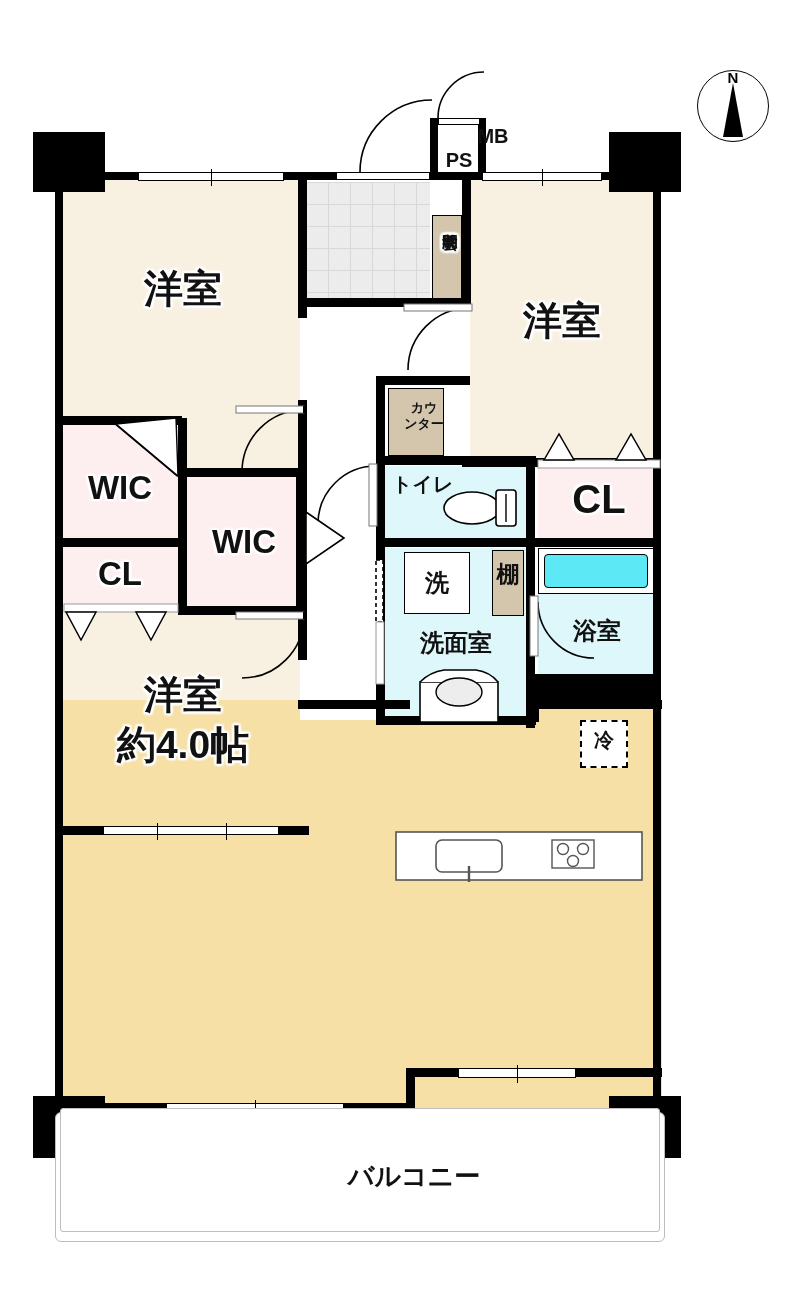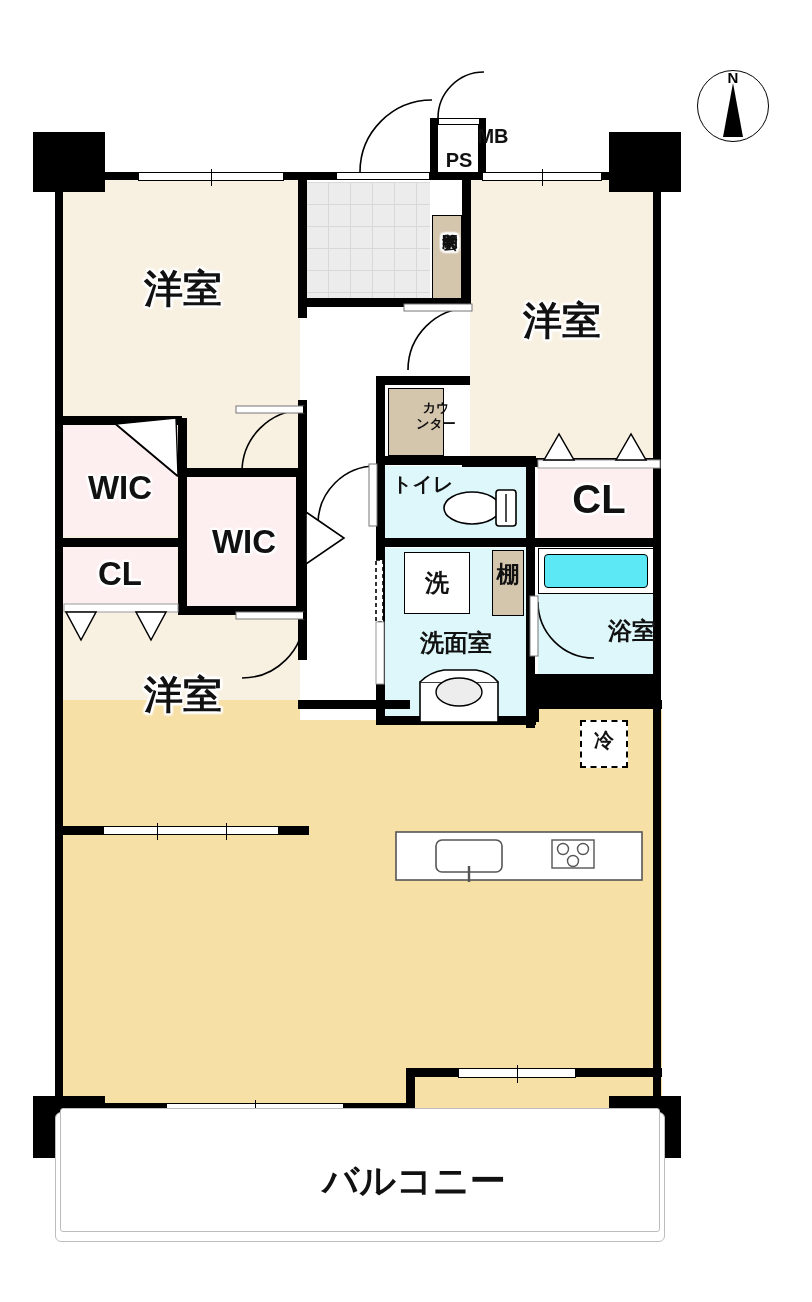--- a/index.html
+++ b/index.html
@@ -228,46 +228,47 @@
   </svg>
 
   <div class="dashbox" style="left:580px; top:720px; width:48px; height:48px;"></div>
   <div class="lbl nosh small" style="left:580px; top:730px; width:48px;">冷</div>
 
   <div class="lbl big" style="left:62px;  top:268px; width:242px;">洋室</div>
 
   <div class="lbl big" style="left:462px; top:300px; width:200px;">洋室</div>
 
   <div class="lbl big" style="left:62px;  top:674px; width:242px;">洋室</div>
+  <div class="lbl big" style="left:62px;  top:724px; width:242px;">約4.0帖</div>
 
 
   <div class="lbl tiny vert" style="left:436px; top:222px; width:22px; line-height:1.0;">玄関収納</div>
 
   <div class="lbl nosh small" style="left:436px; top:126px; width:46px;margin-left:34px;">MB</div>
   <div class="lbl nosh small" style="left:436px; top:150px; width:46px;">PS</div>
 
-  <div class="lbl nosh xtiny" style="left:400px; top:400px; width:72px; line-height:1.25;">カウ
+  <div class="lbl nosh xtiny" style="left:388px; top:400px; width:72px; line-height:1.25;">カウ
 ンター</div>
 
   <div class="lbl nosh small" style="left:386px; top:474px; width:76px; text-align:left; padding-left:6px;">トイレ</div>
 
   <div class="lbl nosh small" style="left:404px; top:570px; width:66px; font-size:24px;">洗</div>
   <div class="lbl nosh small" style="left:386px; top:630px; width:140px; font-size:24px;">洗面室</div>
   <div class="lbl nosh small" style="left:492px; top:562px; width:32px; font-size:23px;">棚</div>
 
-  <div class="lbl nosh small" style="left:538px; top:618px; width:118px; font-size:24px;text-align:right;">浴室</div>
+  <div class="lbl nosh small" style="left:538px; top:618px; width:118px; font-size:24px;">浴室</div>
 
   <div class="lbl mid" style="left:62px;  top:470px; width:116px;">WIC</div>
   <div class="lbl mid" style="left:186px; top:524px; width:116px;">WIC</div>
   <div class="lbl mid" style="left:62px;  top:556px; width:116px;">CL</div>
   <div class="lbl mid" style="left:538px; top:478px; width:122px; font-size:40px;">CL</div>
 
   <div class="balcony" style="left:55px; top:1112px; width:608px; height:128px;"></div>
   <div class="balcony" style="left:60px; top:1108px; width:598px; height:122px; border-radius:3px;"></div>
-  <div class="lbl nosh" style="left:55px; top:1162px; width:718px; font-size:36px;">バルコニー</div>
+  <div class="lbl nosh" style="left:55px; top:1162px; width:718px; font-size:26px;">バルコニー</div>
 
   <div class="compass" style="left:697px; top:70px;">
     <div class="nlabel">N</div>
     <svg width="70" height="70" viewBox="0 0 70 70" style="position:absolute;left:0;top:0;">
       <polygon points="35,12 45,66 25,66" fill="#000"></polygon>
     </svg>
   </div>
 
 </div>
 

